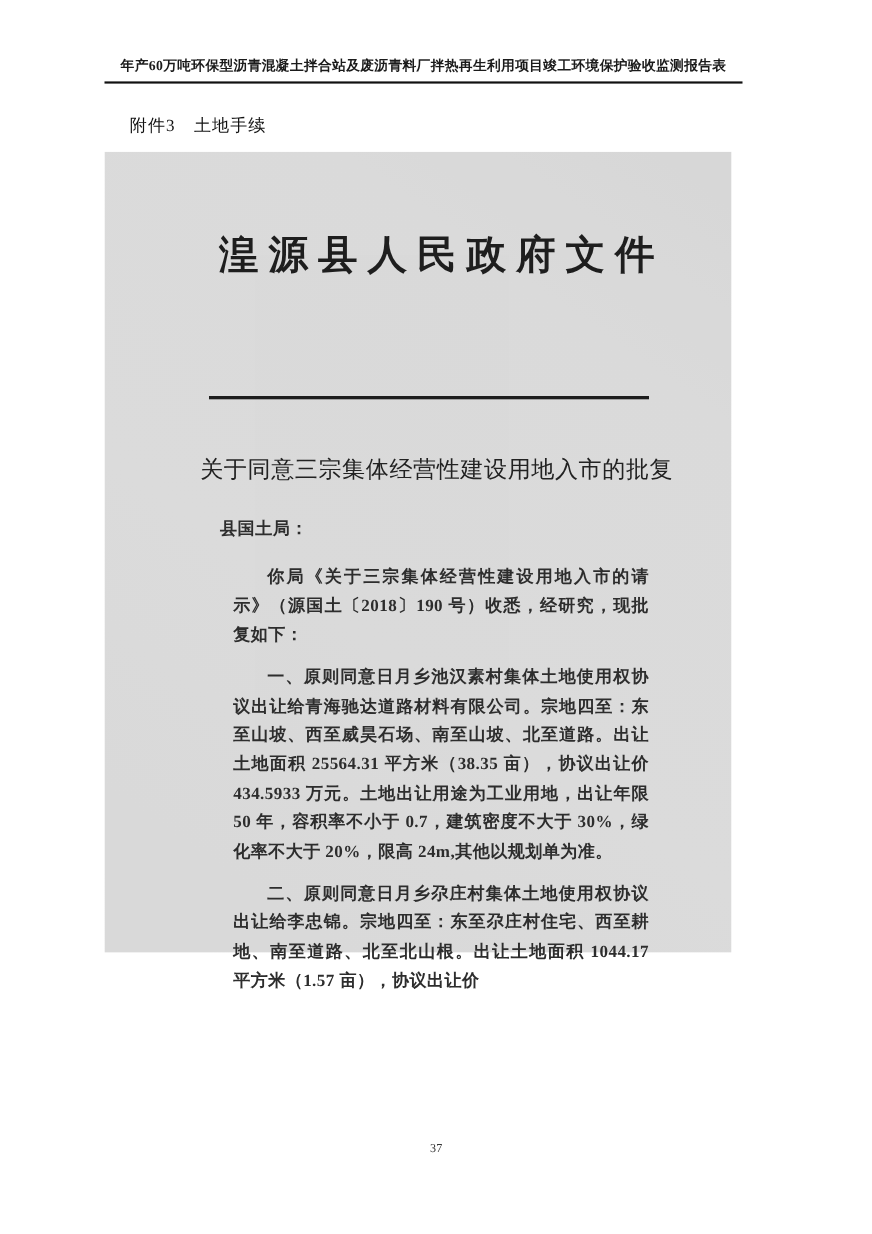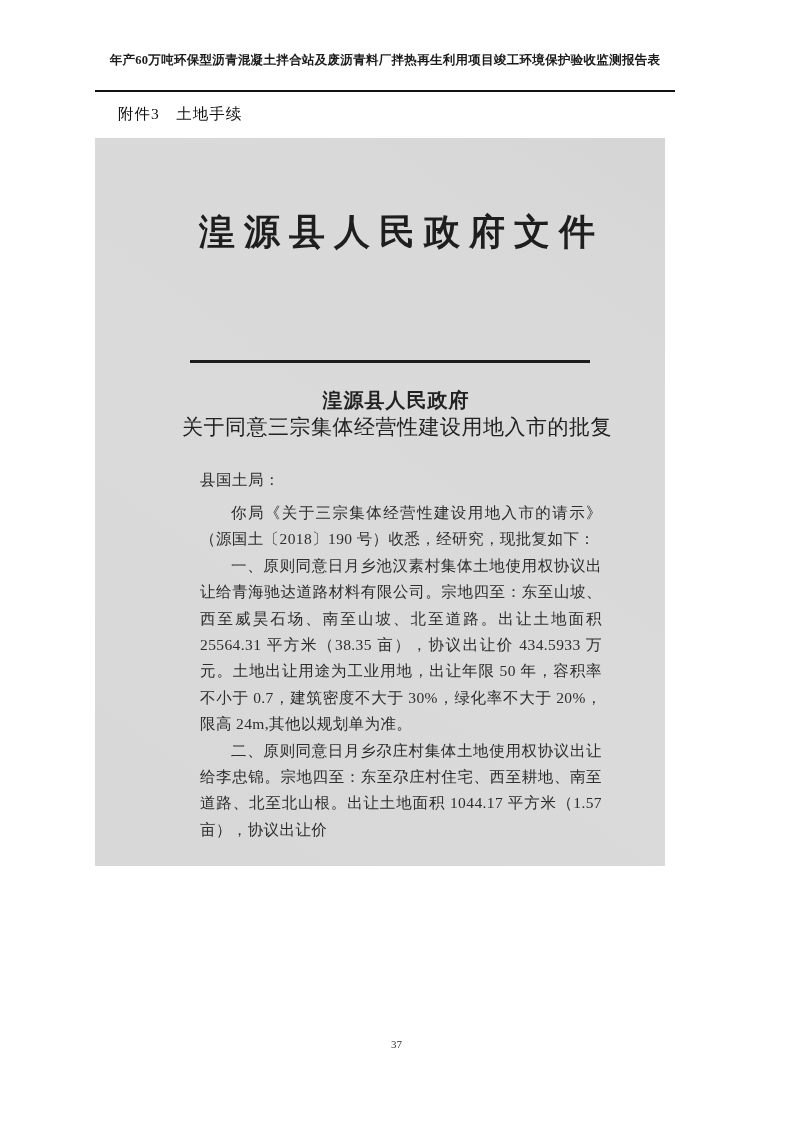--- a/index.html
+++ b/index.html
@@ -17,21 +17,21 @@
   
   .report-header {
     position: absolute;
     left: 95px; top: 52px;
     width: 580px;
     text-align: center;
     font-size: 12.5px;
     font-weight: bold;
     letter-spacing: 0.3px;
     color: #1b1b1b;
-    padding-bottom: 21px;
+    padding-bottom: 5px;
     border-bottom: 2px solid #111111;
     font-family: "Liberation Serif", "DejaVu Serif", serif;
   }
   .attachment-label {
     position: absolute;
     left: 118px; top: 92px;
     font-size: 15.5px;
     color: #111111;
     letter-spacing: 1px;
     margin-top: 12px;
@@ -111,34 +111,36 @@
     font-weight: normal;
     letter-spacing: 0.5px;
     white-space: nowrap;
     color: #222222;
   }
   .salutation {
     position: absolute;
     left: 10px; top: 332px;
     font-size: 15.5px;
     letter-spacing: 0.5px;
+    font-weight: bold;
   }
   .doc-body {
     position: absolute;
     left: 10px; top: 362px;
     width: 402px;
     font-size: 15.5px;
     line-height: 26.4px;
     text-align: justify;
     letter-spacing: 0.4px;
     color: #2d2d2d;
   }
   .doc-body p {
     text-indent: 2em;
-    margin: 0;
+    margin: 12px;
+    font-weight: bold;
   }
 </style>
 </head>
 <body>
 
 <div class="report-header">年产60万吨环保型沥青混凝土拌合站及废沥青料厂拌热再生利用项目竣工环境保护验收监测报告表</div>
 
 <div class="attachment-label">附件3　土地手续</div>
 
 <div class="scan">
@@ -156,21 +158,20 @@
     <rect width="570" height="728" filter="url(#paperNoise)" opacity="0.35"></rect>
   </svg>
 
   <div class="scan-content">
 
     <div class="masthead">湟源县人民政府文件</div>
 
 
     <div class="doc-rule"></div>
 
-    <div class="doc-title-1">湟源县人民政府</div>
 
     <div class="doc-title-2">关于同意三宗集体经营性建设用地入市的批复</div>
 
     <div class="salutation">县国土局：</div>
 
     <div class="doc-body">
       <p>你局《关于三宗集体经营性建设用地入市的请示》（源国土〔2018〕190 号）收悉，经研究，现批复如下：</p>
       <p>一、原则同意日月乡池汉素村集体土地使用权协议出让给青海驰达道路材料有限公司。宗地四至：东至山坡、西至威昊石场、南至山坡、北至道路。出让土地面积 25564.31 平方米（38.35 亩），协议出让价 434.5933 万元。土地出让用途为工业用地，出让年限 50 年，容积率不小于 0.7，建筑密度不大于 30%，绿化率不大于 20%，限高 24m,其他以规划单为准。</p>
       <p>二、原则同意日月乡尕庄村集体土地使用权协议出让给李忠锦。宗地四至：东至尕庄村住宅、西至耕地、南至道路、北至北山根。出让土地面积 1044.17 平方米（1.57 亩），协议出让价</p>
     </div>

